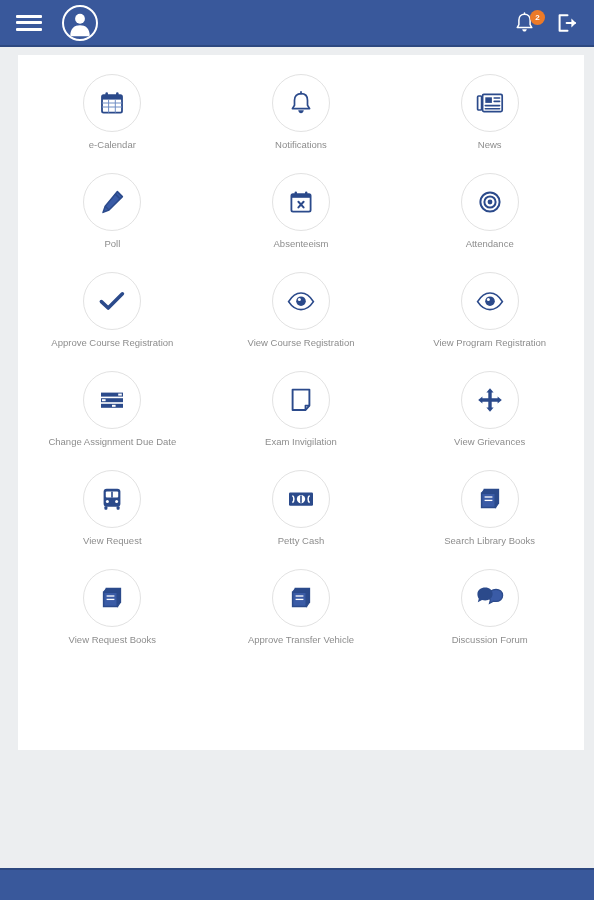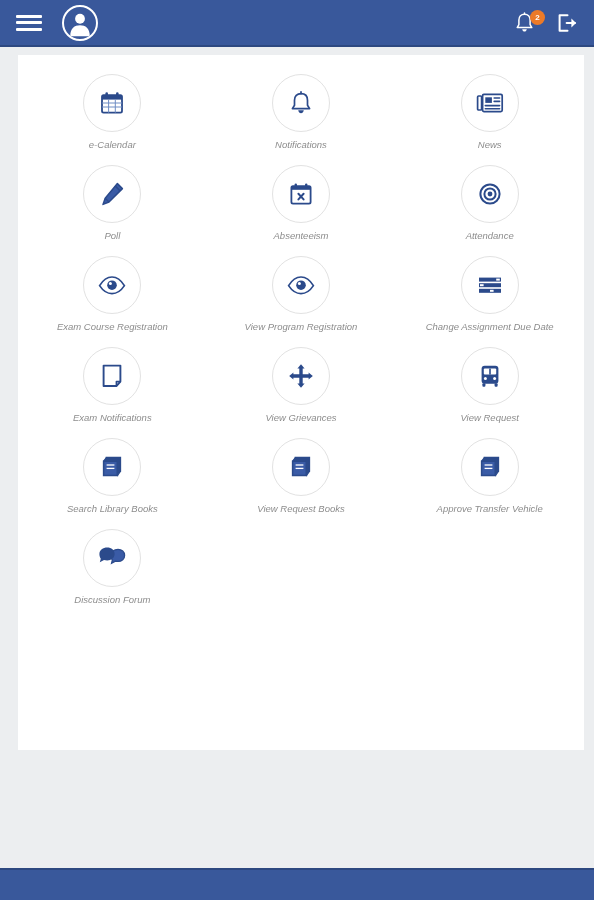--- a/index.html
+++ b/index.html
@@ -80,22 +80,21 @@
     width: 100%;
     height: 695px;
     padding: 16px 0 6px 0;
     overflow: hidden;
     position: relative;
   }
 
   .grid {
     display: grid;
     grid-template-columns: repeat(3, 1fr);
-    row-gap: 4px;
-    font-style: italic;
+    row-gap: 12px;
   }
   .tile {
     display: flex;
     flex-direction: column;
     align-items: center;
     justify-content: flex-start;
     height: 87px;
     cursor: pointer;
     padding-top: 3px;
   }
@@ -252,30 +251,38 @@
           <div class="circle">
             <svg class="ico" width="26" height="26" viewBox="0 0 26 26">
               <circle cx="13" cy="13" r="9.6" fill="none" stroke="#2b4a8b" stroke-width="2"></circle>
               <circle cx="13" cy="13" r="5.6" fill="none" stroke="#2b4a8b" stroke-width="2"></circle>
               <circle cx="13" cy="13" r="2.4" fill="#2b4a8b"></circle>
             </svg>
           </div>
           <div class="tile-label">Attendance</div>
         </div>
 
+        <div class="tile">
+          <div class="circle">
+            <svg class="ico" width="28" height="24" viewBox="0 0 28 24">
+              <path d="M3.4 12.6 L10.2 19 L24.4 4.8" fill="none" stroke="#2b4a8b" stroke-width="3.6" stroke-linecap="round" stroke-linejoin="round"></path>
+            </svg>
+          </div>
+          <div class="tile-label">Approve Course Registration</div>
+        </div>
 
         <div class="tile">
           <div class="circle">
             <svg class="ico" width="28" height="20" viewBox="0 0 28 20">
               <path d="M1.6 10.6 C5.4 4.4 9.6 2 14 2 C18.4 2 22.6 4.4 26.4 10.6 C22.6 16.4 18.4 18.6 14 18.6 C9.6 18.6 5.4 16.4 1.6 10.6 Z" fill="none" stroke="#2b4a8b" stroke-width="1.7"></path>
               <circle cx="14" cy="10.2" r="4.8" fill="#2b4a8b"></circle>
               <circle cx="12.4" cy="8.4" r="1.5" fill="#ffffff"></circle>
             </svg>
           </div>
-          <div class="tile-label">Exam Course Registration</div>
+          <div class="tile-label">View Course Registration</div>
         </div>
 
         <div class="tile">
           <div class="circle">
             <svg class="ico" width="28" height="20" viewBox="0 0 28 20">
               <path d="M1.6 10.6 C5.4 4.4 9.6 2 14 2 C18.4 2 22.6 4.4 26.4 10.6 C22.6 16.4 18.4 18.6 14 18.6 C9.6 18.6 5.4 16.4 1.6 10.6 Z" fill="none" stroke="#2b4a8b" stroke-width="1.7"></path>
               <circle cx="14" cy="10.2" r="4.8" fill="#2b4a8b"></circle>
               <circle cx="12.4" cy="8.4" r="1.5" fill="#ffffff"></circle>
             </svg>
           </div>
@@ -296,21 +303,21 @@
           <div class="tile-label">Change Assignment Due Date</div>
         </div>
 
         <div class="tile">
           <div class="circle">
             <svg class="ico" width="24" height="26" viewBox="0 0 24 26">
               <path d="M3.6 2.6 L20.4 2.6 L20.4 18.6 L16.4 23 L3.6 23 Z" fill="none" stroke="#2b4a8b" stroke-width="1.9" stroke-linejoin="round"></path>
               <path d="M20.4 18.6 L16.4 18.6 L16.4 23" fill="none" stroke="#2b4a8b" stroke-width="1.6" stroke-linejoin="round"></path>
             </svg>
           </div>
-          <div class="tile-label">Exam Notifications</div>
+          <div class="tile-label">Exam Invigilation</div>
         </div>
 
         <div class="tile">
           <div class="circle">
             <svg class="ico" width="26" height="26" viewBox="0 0 26 26">
               <g fill="#2b4a8b">
                 <rect x="11.3" y="4" width="3.4" height="18" rx="0.6"></rect>
                 <rect x="4" y="11.3" width="18" height="3.4" rx="0.6"></rect>
                 <path d="M13 1.2 L16.6 5.4 L9.4 5.4 Z"></path>
                 <path d="M13 24.8 L16.6 20.6 L9.4 20.6 Z"></path>
@@ -330,20 +337,32 @@
               <rect x="11.2" y="5.6" width="1.6" height="6" fill="#2b4a8b"></rect>
               <circle cx="7.4" cy="15.4" r="1.5" fill="#ffffff"></circle>
               <circle cx="16.6" cy="15.4" r="1.5" fill="#ffffff"></circle>
               <rect x="4.4" y="20.2" width="3" height="3.6" rx="1" fill="#2b4a8b"></rect>
               <rect x="16.6" y="20.2" width="3" height="3.6" rx="1" fill="#2b4a8b"></rect>
             </svg>
           </div>
           <div class="tile-label">View Request</div>
         </div>
 
+        <div class="tile">
+          <div class="circle">
+            <svg class="ico" width="28" height="22" viewBox="0 0 28 22">
+              <rect x="2" y="4.4" width="24" height="13.4" rx="1.2" fill="#2b4a8b"></rect>
+              <circle cx="14" cy="11.1" r="4.2" fill="#ffffff"></circle>
+              <path d="M14 8 L14 14.2" stroke="#2b4a8b" stroke-width="1.6" stroke-linecap="round"></path>
+              <path d="M5.4 7.6 C7.4 8.6 7.4 13.6 5.4 14.6" fill="none" stroke="#ffffff" stroke-width="1.5"></path>
+              <path d="M22.6 7.6 C20.6 8.6 20.6 13.6 22.6 14.6" fill="none" stroke="#ffffff" stroke-width="1.5"></path>
+            </svg>
+          </div>
+          <div class="tile-label">Petty Cash</div>
+        </div>
 
         <div class="tile">
           <div class="circle">
             <svg class="ico" width="26" height="26" viewBox="0 0 26 26">
               <path d="M7.4 3.6 L21.4 3.6 L21.4 17 L7.4 17 Z" fill="#e9edf4" stroke="#2b4a8b" stroke-width="1.5"></path>
               <path d="M4.6 7.2 L18.4 7.2 L18.4 21.6 L4.6 21.6 Z" fill="#3a5ba6" stroke="#2b4a8b" stroke-width="1.5"></path>
               <path d="M4.6 7.2 L7.4 3.6 L21.4 3.6 L18.4 7.2 Z" fill="#2b4a8b" stroke="#2b4a8b" stroke-width="1.2" stroke-linejoin="round"></path>
               <path d="M18.4 21.6 L21.4 17.4 L21.4 3.6 L18.4 7.2 Z" fill="#2b4a8b" stroke="#2b4a8b" stroke-width="1.2" stroke-linejoin="round"></path>
               <line x1="7.6" y1="11" x2="15.4" y2="11" stroke="#ffffff" stroke-width="1.3"></line>
               <line x1="7.6" y1="14.4" x2="15.4" y2="14.4" stroke="#ffffff" stroke-width="1.3"></line>

